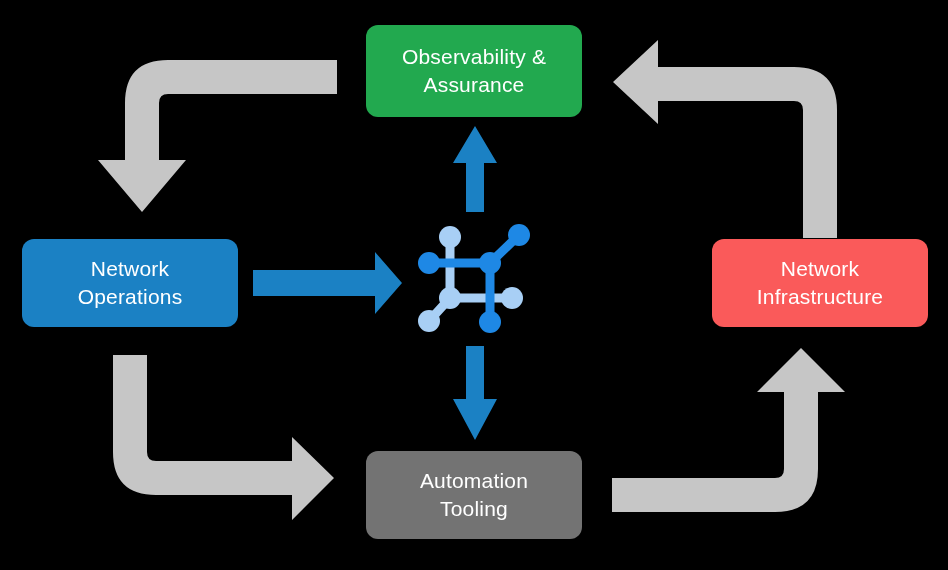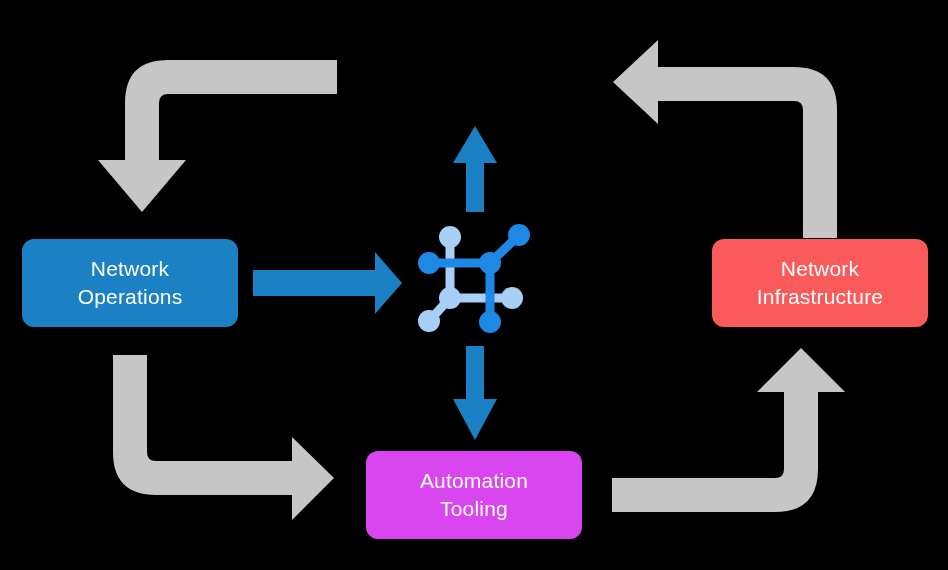--- a/index.html
+++ b/index.html
@@ -175,29 +175,33 @@
     </g>
 
     <g fill="#1E88E5">
       <circle cx="11" cy="41" r="11"></circle>
       <circle cx="72" cy="41" r="11"></circle>
       <circle cx="101" cy="13" r="11"></circle>
       <circle cx="72" cy="100" r="11"></circle>
     </g>
   </svg>
 
+  <div class="node-box" id="box-observability" style="background: rgb(34, 169, 79); color: rgb(255, 255, 255);">
+    <span class="node-label">Observability &amp;
+Assurance</span>
+  </div>
 
   <div class="node-box" id="box-network-operations" style="background: rgb(27, 129, 196); color: rgb(255, 255, 255);">
     <span class="node-label">Network
 Operations</span>
   </div>
 
   <div class="node-box" id="box-network-infrastructure" style="background: rgb(250, 90, 90); color: rgb(255, 255, 255);">
     <span class="node-label">Network
 Infrastructure</span>
   </div>
 
-  <div class="node-box" id="box-automation-tooling" style="background: #d946ef; color: rgb(255, 255, 255);">
+  <div class="node-box" id="box-automation-tooling" style="background: #737373; color: rgb(255, 255, 255);">
     <span class="node-label">Automation
 Tooling</span>
   </div>
 
 </div>
 
 </body></html>

